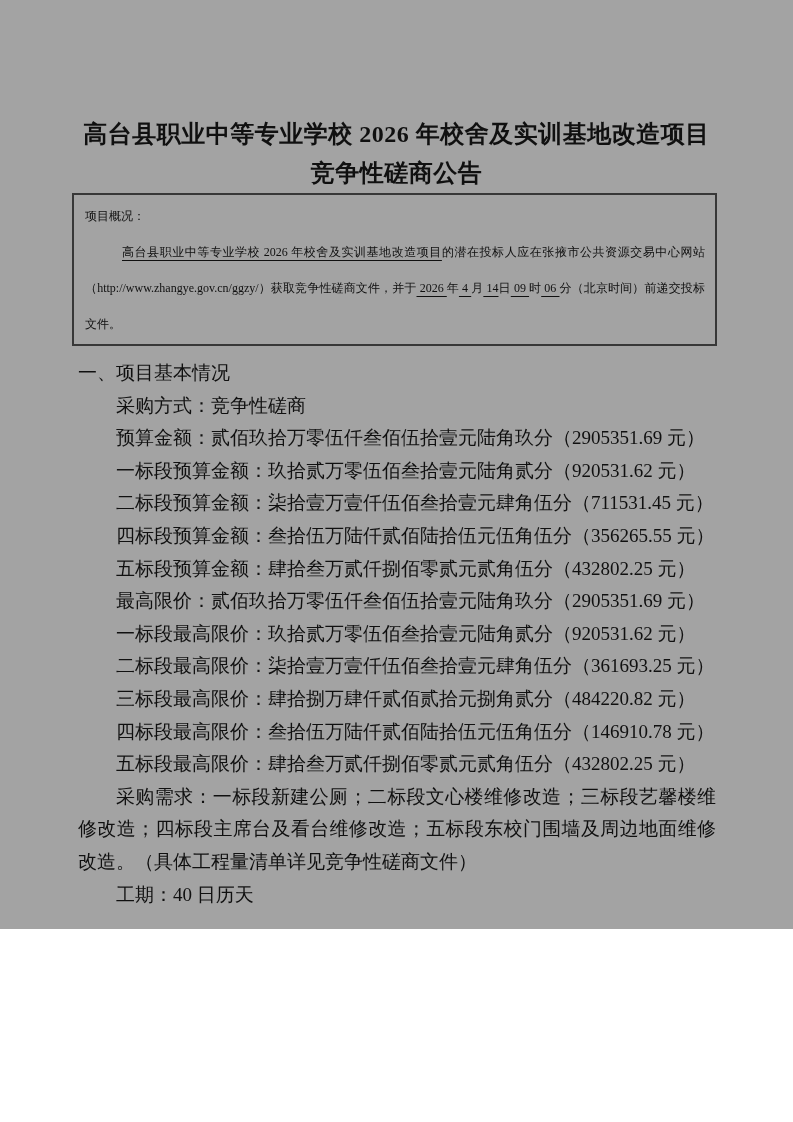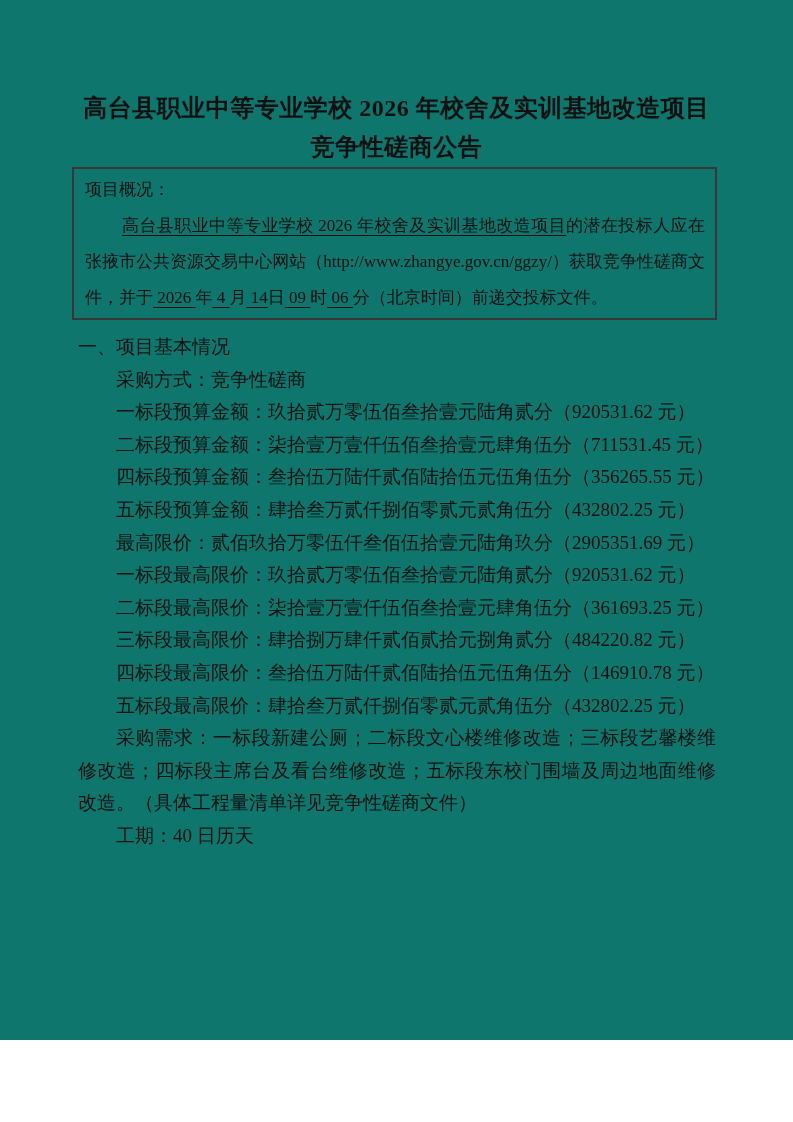--- a/index.html
+++ b/index.html
@@ -3,40 +3,40 @@
 <meta charset="utf-8">
 <style>
   html, body {
     margin: 0;
     padding: 0;
     background: #ffffff;
   }
   .page {
     position: relative;
     width: 793px;
-    height: 1040px;
+    height: 929px;
     box-sizing: border-box;
-    padding-top: 89px;
-    background: #0f766e;
+    padding-top: 115px;
+    background: #a3a3a3;
     color: #101010;
     font-family: "Liberation Serif", "DejaVu Serif", serif;
     overflow: hidden;
   }
   .doc-title {
     text-align: center;
     font-weight: bold;
     font-size: 24px;
     line-height: 39px;
     letter-spacing: 0.5px;
   }
   .overview-box {
     margin: 0 76px 0 72px;
     border: 2px solid #373737;
     padding: 3px 10px 2px 11px;
-    font-size: 17px;
+    font-size: 12px;
     line-height: 36px;
     text-align: justify;
   }
   .overview-box p {
     margin: 0;
   }
   .box-flow {
     text-indent: 37px;
   }
   .u {
@@ -70,20 +70,21 @@
 
   <div class="overview-box">
     <p class="box-label">项目概况：</p>
     <p class="box-flow"><span class="u">高台县职业中等专业学校 2026 年校舍及实训基地改造项目</span><span>的潜在投标人应在张掖市公共资源交易中心网站（http://www.zhangye.gov.cn/ggzy/）获取竞争性磋商文件，并于</span><span class="u"> 2026 </span><span>年</span><span class="u"> 4 </span><span>月</span><span class="u"> 14</span><span>日</span><span class="u"> 09 </span><span>时</span><span class="u"> 06 </span><span>分（北京时间）前递交投标文件。</span></p>
   </div>
 
   <div class="content">
     <p class="para">一、项目基本情况</p>
     <div>
         <p class="para indent">采购方式：竞争性磋商</p>
+        <p class="para indent">预算金额：贰佰玖拾万零伍仟叁佰伍拾壹元陆角玖分（2905351.69 元）</p>
         <p class="para indent">一标段预算金额：玖拾贰万零伍佰叁拾壹元陆角贰分（920531.62 元）</p>
         <p class="para indent">二标段预算金额：柒拾壹万壹仟伍佰叁拾壹元肆角伍分（711531.45 元）</p>
         <p class="para indent">四标段预算金额：叁拾伍万陆仟贰佰陆拾伍元伍角伍分（356265.55 元）</p>
         <p class="para indent">五标段预算金额：肆拾叁万贰仟捌佰零贰元贰角伍分（432802.25 元）</p>
         <p class="para indent">最高限价：贰佰玖拾万零伍仟叁佰伍拾壹元陆角玖分（2905351.69 元）</p>
         <p class="para indent">一标段最高限价：玖拾贰万零伍佰叁拾壹元陆角贰分（920531.62 元）</p>
         <p class="para indent">二标段最高限价：柒拾壹万壹仟伍佰叁拾壹元肆角伍分（361693.25 元）</p>
         <p class="para indent">三标段最高限价：肆拾捌万肆仟贰佰贰拾元捌角贰分（484220.82 元）</p>
         <p class="para indent">四标段最高限价：叁拾伍万陆仟贰佰陆拾伍元伍角伍分（146910.78 元）</p>
         <p class="para indent">五标段最高限价：肆拾叁万贰仟捌佰零贰元贰角伍分（432802.25 元）</p>

